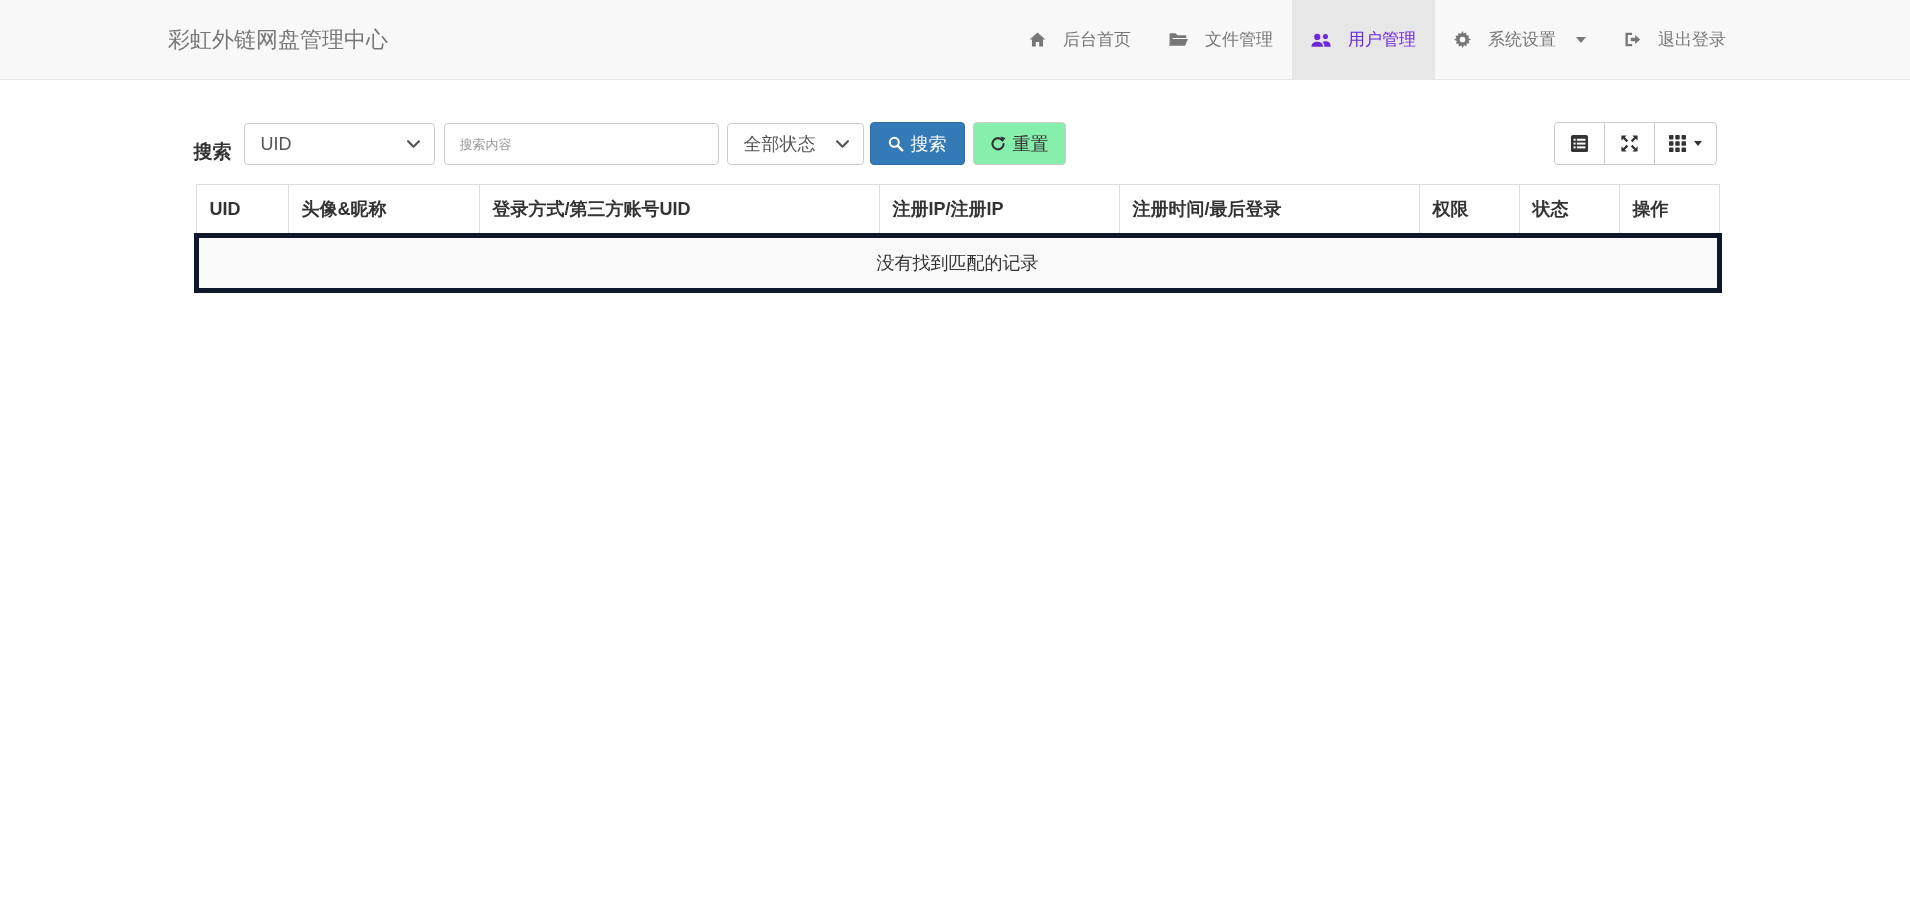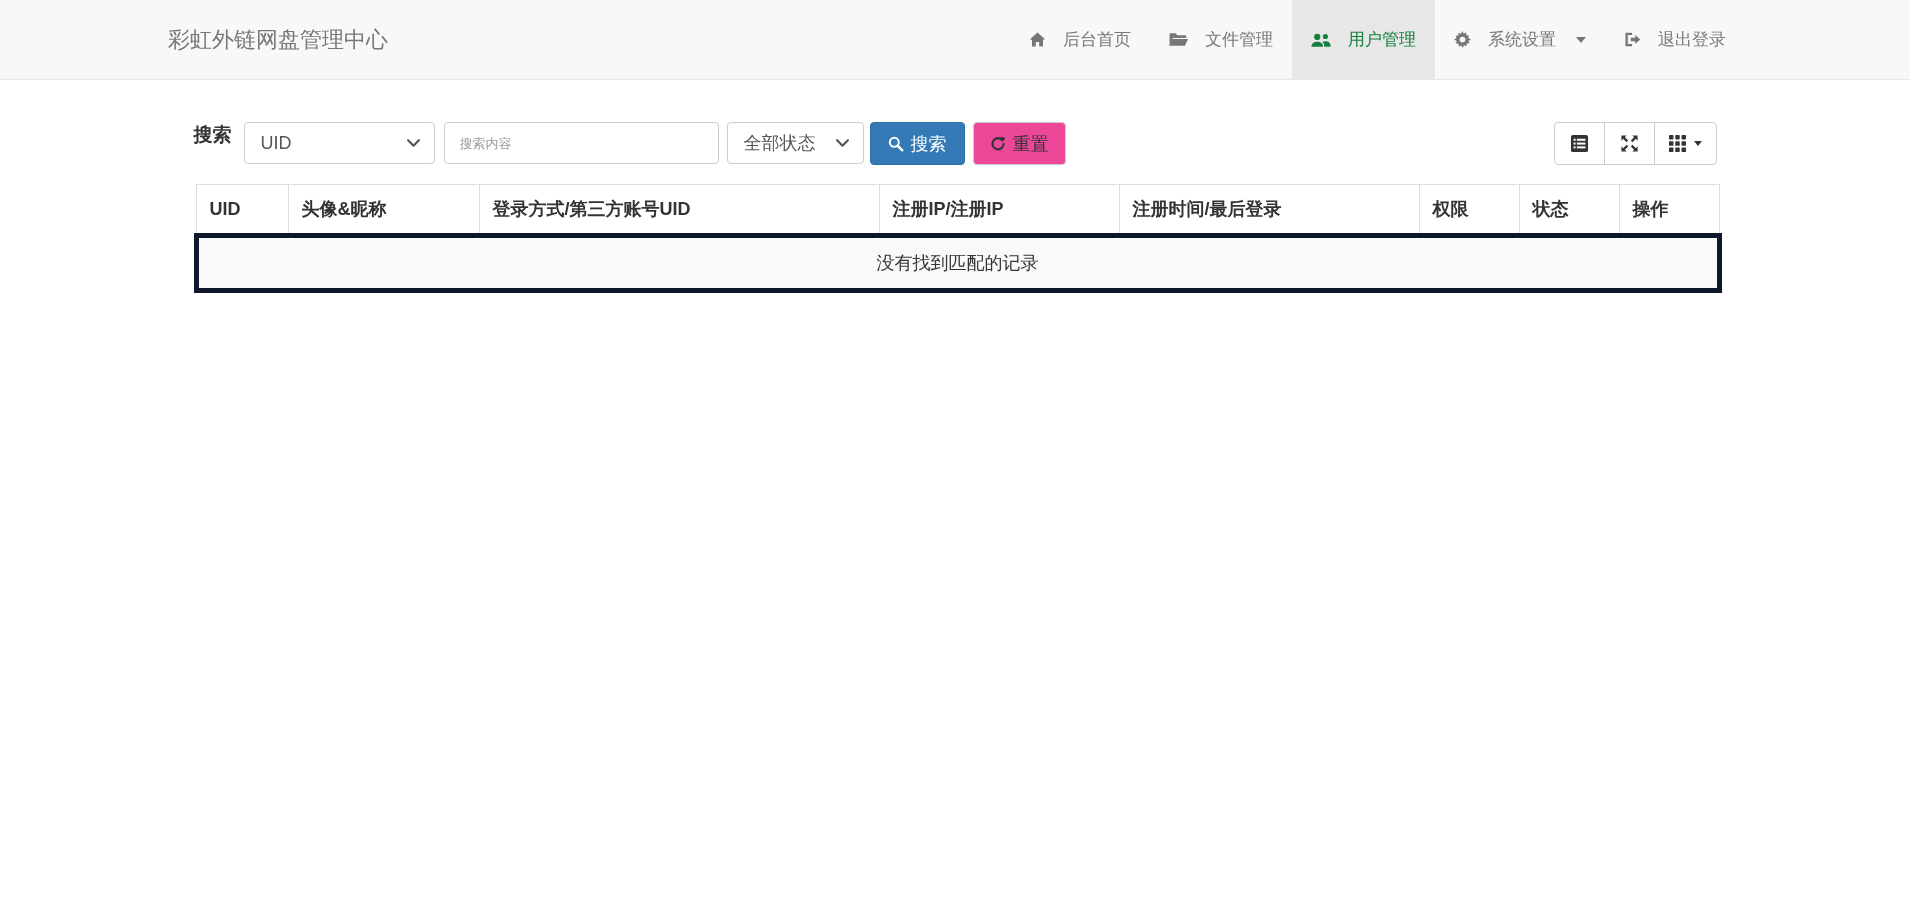--- a/index.html
+++ b/index.html
@@ -15,53 +15,53 @@
   .navbar-brand {
     display: flex; align-items: center;
     font-size: 22px; color: #777; text-decoration: none; cursor: pointer;
   }
   .navbar-nav { display: flex; align-items: stretch; margin-left: auto; list-style: none; }
   .nav-item {
     display: flex; align-items: center; gap: 17px;
     padding: 0 19px; font-size: 17px; color: #777; cursor: pointer; white-space: nowrap;
   }
   .nav-item svg { flex: 0 0 auto; }
-  .nav-item.active { background: #e7e7e7; color: #15803d; }
+  .nav-item.active { background: #e7e7e7; color: #6d28d9; }
   .caret-down {
     display: inline-block; width: 0; height: 0; margin-left: 3px;
     border-left: 5px solid transparent; border-right: 5px solid transparent;
     border-top: 6px solid currentColor;
   }
 
   
   .container { width: 1523px; margin: 0 auto; }
 
   
-  .search-row { margin-top: 42px; display: flex; align-items: flex-start; height: 43px; }
+  .search-row { margin-top: 42px; display: flex; align-items: flex-end; height: 43px; }
   .search-label { font-size: 19px; font-weight: bold; color: #333; margin-right: 12px; }
   .fake-select {
     height: 42px; background: #fff; border: 1px solid #ccc; border-radius: 4px;
     display: flex; align-items: center; justify-content: space-between;
     padding: 0 14px 0 16px; font-size: 18px; color: #555; cursor: pointer;
   }
   .sel-field { width: 191px; }
   .sel-status { width: 137px; margin-left: 8px; }
   .search-input {
     width: 275px; height: 42px; margin-left: 9px;
     border: 1px solid #ccc; border-radius: 4px; padding: 0 15px;
     font-size: 13px; color: #333; font-family: inherit; outline: none;
   }
   .search-input::placeholder { color: #999; opacity: 1; }
   .btn {
     height: 43px; border-radius: 4px; font-size: 18px; font-family: inherit;
     display: inline-flex; align-items: center; justify-content: center; gap: 7px;
     cursor: pointer; white-space: nowrap;
   }
   .btn-primary { background: #337ab7; border: 1px solid #2e6da4; color: #fff; width: 95px; margin-left: 6px; }
-  .btn-default { background: #ec4899; border: 1px solid #ccc; color: #333; }
+  .btn-default { background: #86efac; border: 1px solid #ccc; color: #333; }
   .btn-reset { width: 93px; margin-left: 8px; }
 
   .table-toolbar { margin-left: auto; display: flex; }
   .tool-btn {
     height: 43px; background: #fff; border: 1px solid #ccc; color: #333;
     display: inline-flex; align-items: center; justify-content: center; gap: 7px; cursor: pointer;
   }
   .tool-btn + .tool-btn { margin-left: -1px; }
   .tool-btn:first-child { border-radius: 4px 0 0 4px; }
   .tool-btn:last-child { border-radius: 0 4px 4px 0; }

